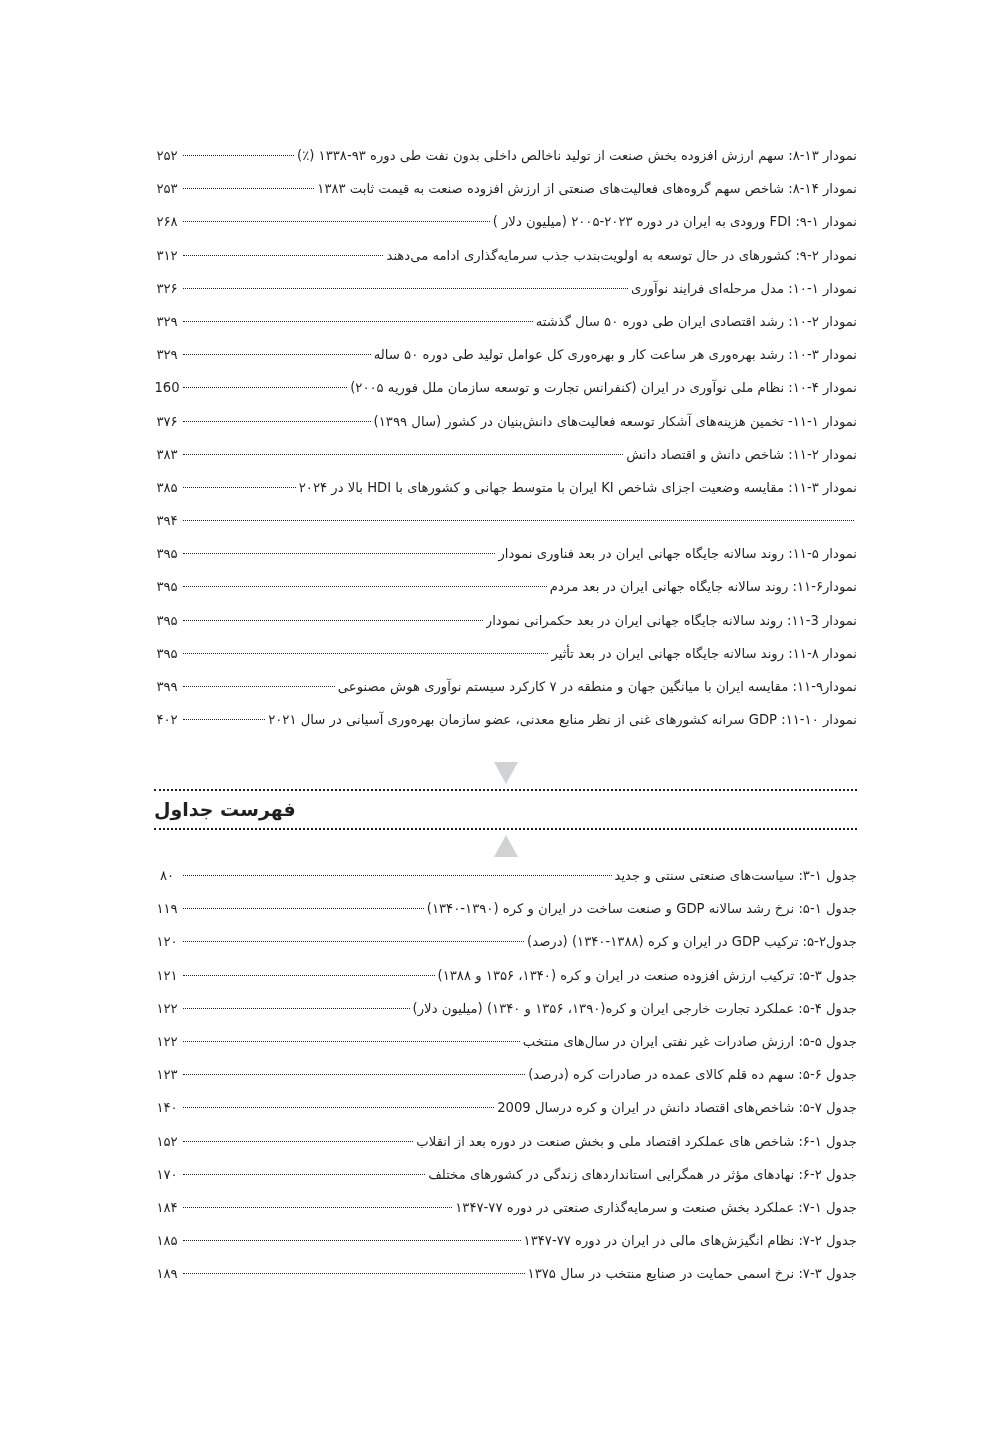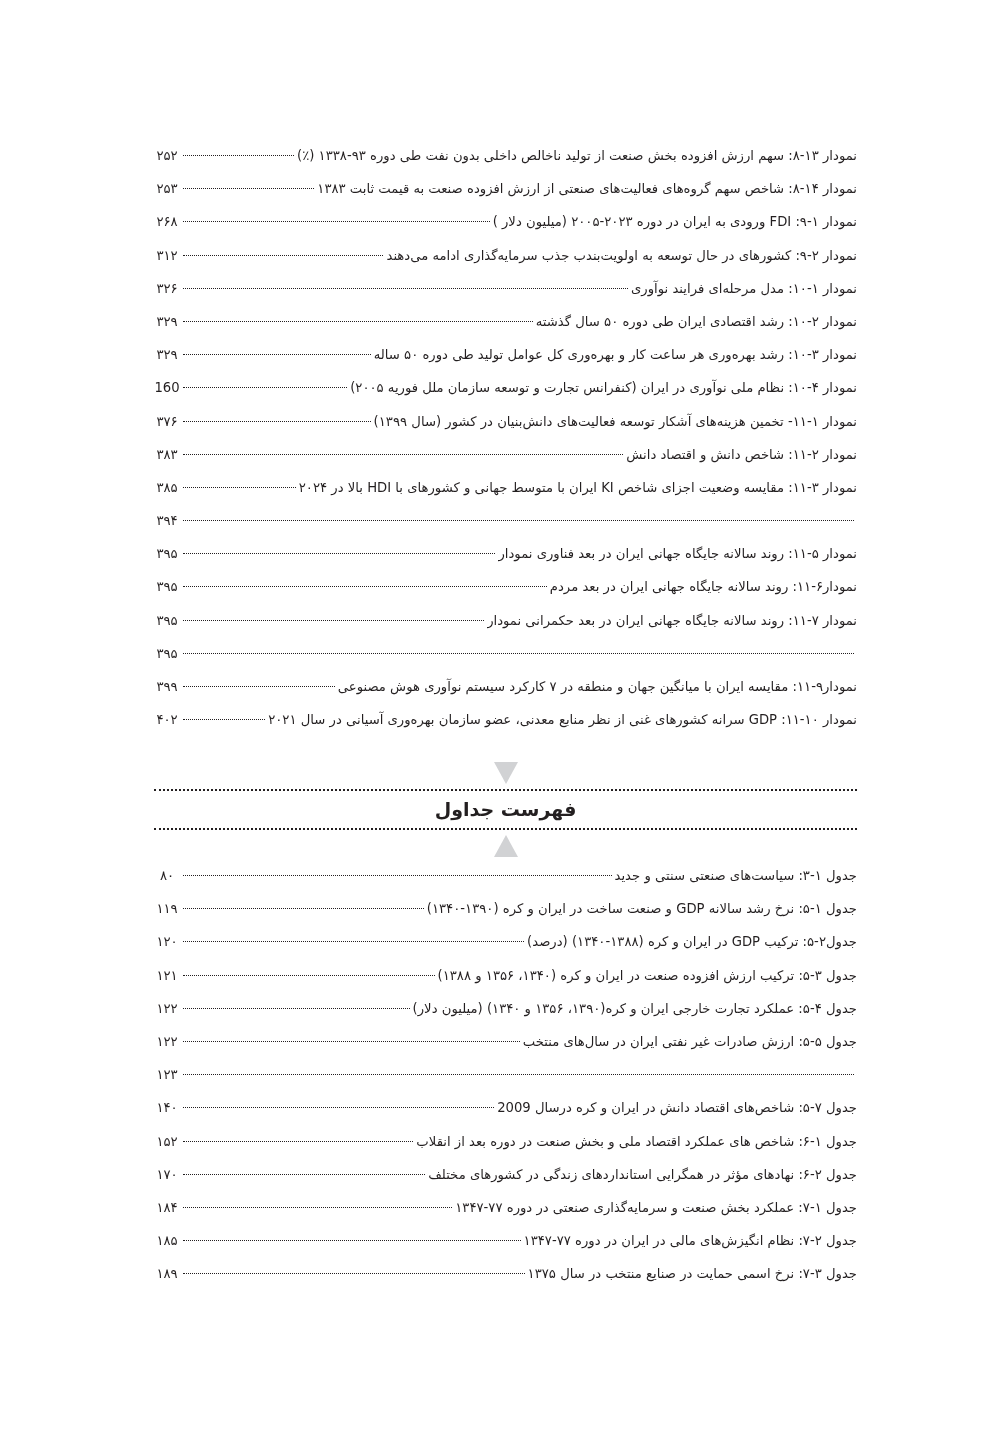--- a/index.html
+++ b/index.html
@@ -86,21 +86,21 @@
       border-top: 2px dotted #231f20;
       height: 0;
     }
     .rule-top { top: 29px; }
     .rule-bottom { top: 68px; }
     .section-title {
       position: absolute;
       left: 0;
       right: 0;
       top: 35px;
-      text-align: center;
+      text-align: left;
       font-size: 19px;
       font-weight: bold;
       line-height: 28px;
     }
     .tables-list {
       position: absolute;
       left: 154px;
       width: 703px;
       top: 866px;
     }
@@ -173,25 +173,26 @@
         <span class="toc-title">نمودار ۵-۱۱: روند سالانه جایگاه جهانی ایران در بعد فناوری  نمودار</span>
         <span class="toc-leader"></span>
         <span class="toc-page">۳۹۵</span>
       </li>
     <li class="toc-row">
         <span class="toc-title">نمودار۶-۱۱: روند سالانه جایگاه جهانی ایران در بعد مردم</span>
         <span class="toc-leader"></span>
         <span class="toc-page">۳۹۵</span>
       </li>
     <li class="toc-row">
-        <span class="toc-title">نمودار ۷-۱۱: روند سالانه جایگاه جهانی ایران در بعد حکمرانی  نمودار</span>
-        <span class="toc-leader"></span>
-        <span class="toc-page">۳۹۵</span>
-      </li>
-    <li class="toc-row">
+        <span class="toc-title">نمودار 3-۱۱: روند سالانه جایگاه جهانی ایران در بعد حکمرانی  نمودار</span>
+        <span class="toc-leader"></span>
+        <span class="toc-page">۳۹۵</span>
+      </li>
+    <li class="toc-row">
+        <span class="toc-title">نمودار ۸-۱۱: روند سالانه جایگاه جهانی ایران در بعد تأثیر</span>
         <span class="toc-leader"></span>
         <span class="toc-page">۳۹۵</span>
       </li>
     <li class="toc-row">
         <span class="toc-title">نمودار۹-۱۱: مقایسه ایران با میانگین جهان و منطقه در ۷ کارکرد سیستم نوآوری هوش مصنوعی</span>
         <span class="toc-leader"></span>
         <span class="toc-page">۳۹۹</span>
       </li>
     <li class="toc-row">
         <span class="toc-title">نمودار ۱۰-۱۱: GDP سرانه کشورهای غنی از نظر منابع معدنی، عضو سازمان بهره‌وری آسیانی در سال ۲۰۲۱</span>
@@ -235,20 +236,21 @@
         <span class="toc-title">جدول ۴-۵: عملکرد تجارت خارجی ایران و کره(۱۳۹۰، ۱۳۵۶ و ۱۳۴۰) (میلیون دلار)</span>
         <span class="toc-leader"></span>
         <span class="toc-page">۱۲۲</span>
       </li>
     <li class="toc-row">
         <span class="toc-title">جدول ۵-۵: ارزش صادرات غیر نفتی ایران در سال‌های منتخب</span>
         <span class="toc-leader"></span>
         <span class="toc-page">۱۲۲</span>
       </li>
     <li class="toc-row">
+        <span class="toc-title">جدول ۶-۵: سهم ده قلم کالای عمده در صادرات کره (درصد)</span>
         <span class="toc-leader"></span>
         <span class="toc-page">۱۲۳</span>
       </li>
     <li class="toc-row">
         <span class="toc-title">جدول ۷-۵: شاخص‌های اقتصاد دانش در ایران و کره درسال 2009</span>
         <span class="toc-leader"></span>
         <span class="toc-page">۱۴۰</span>
       </li>
     <li class="toc-row">
         <span class="toc-title">جدول ۱-۶: شاخص های عملکرد اقتصاد ملی و بخش صنعت در دوره بعد از انقلاب</span>

